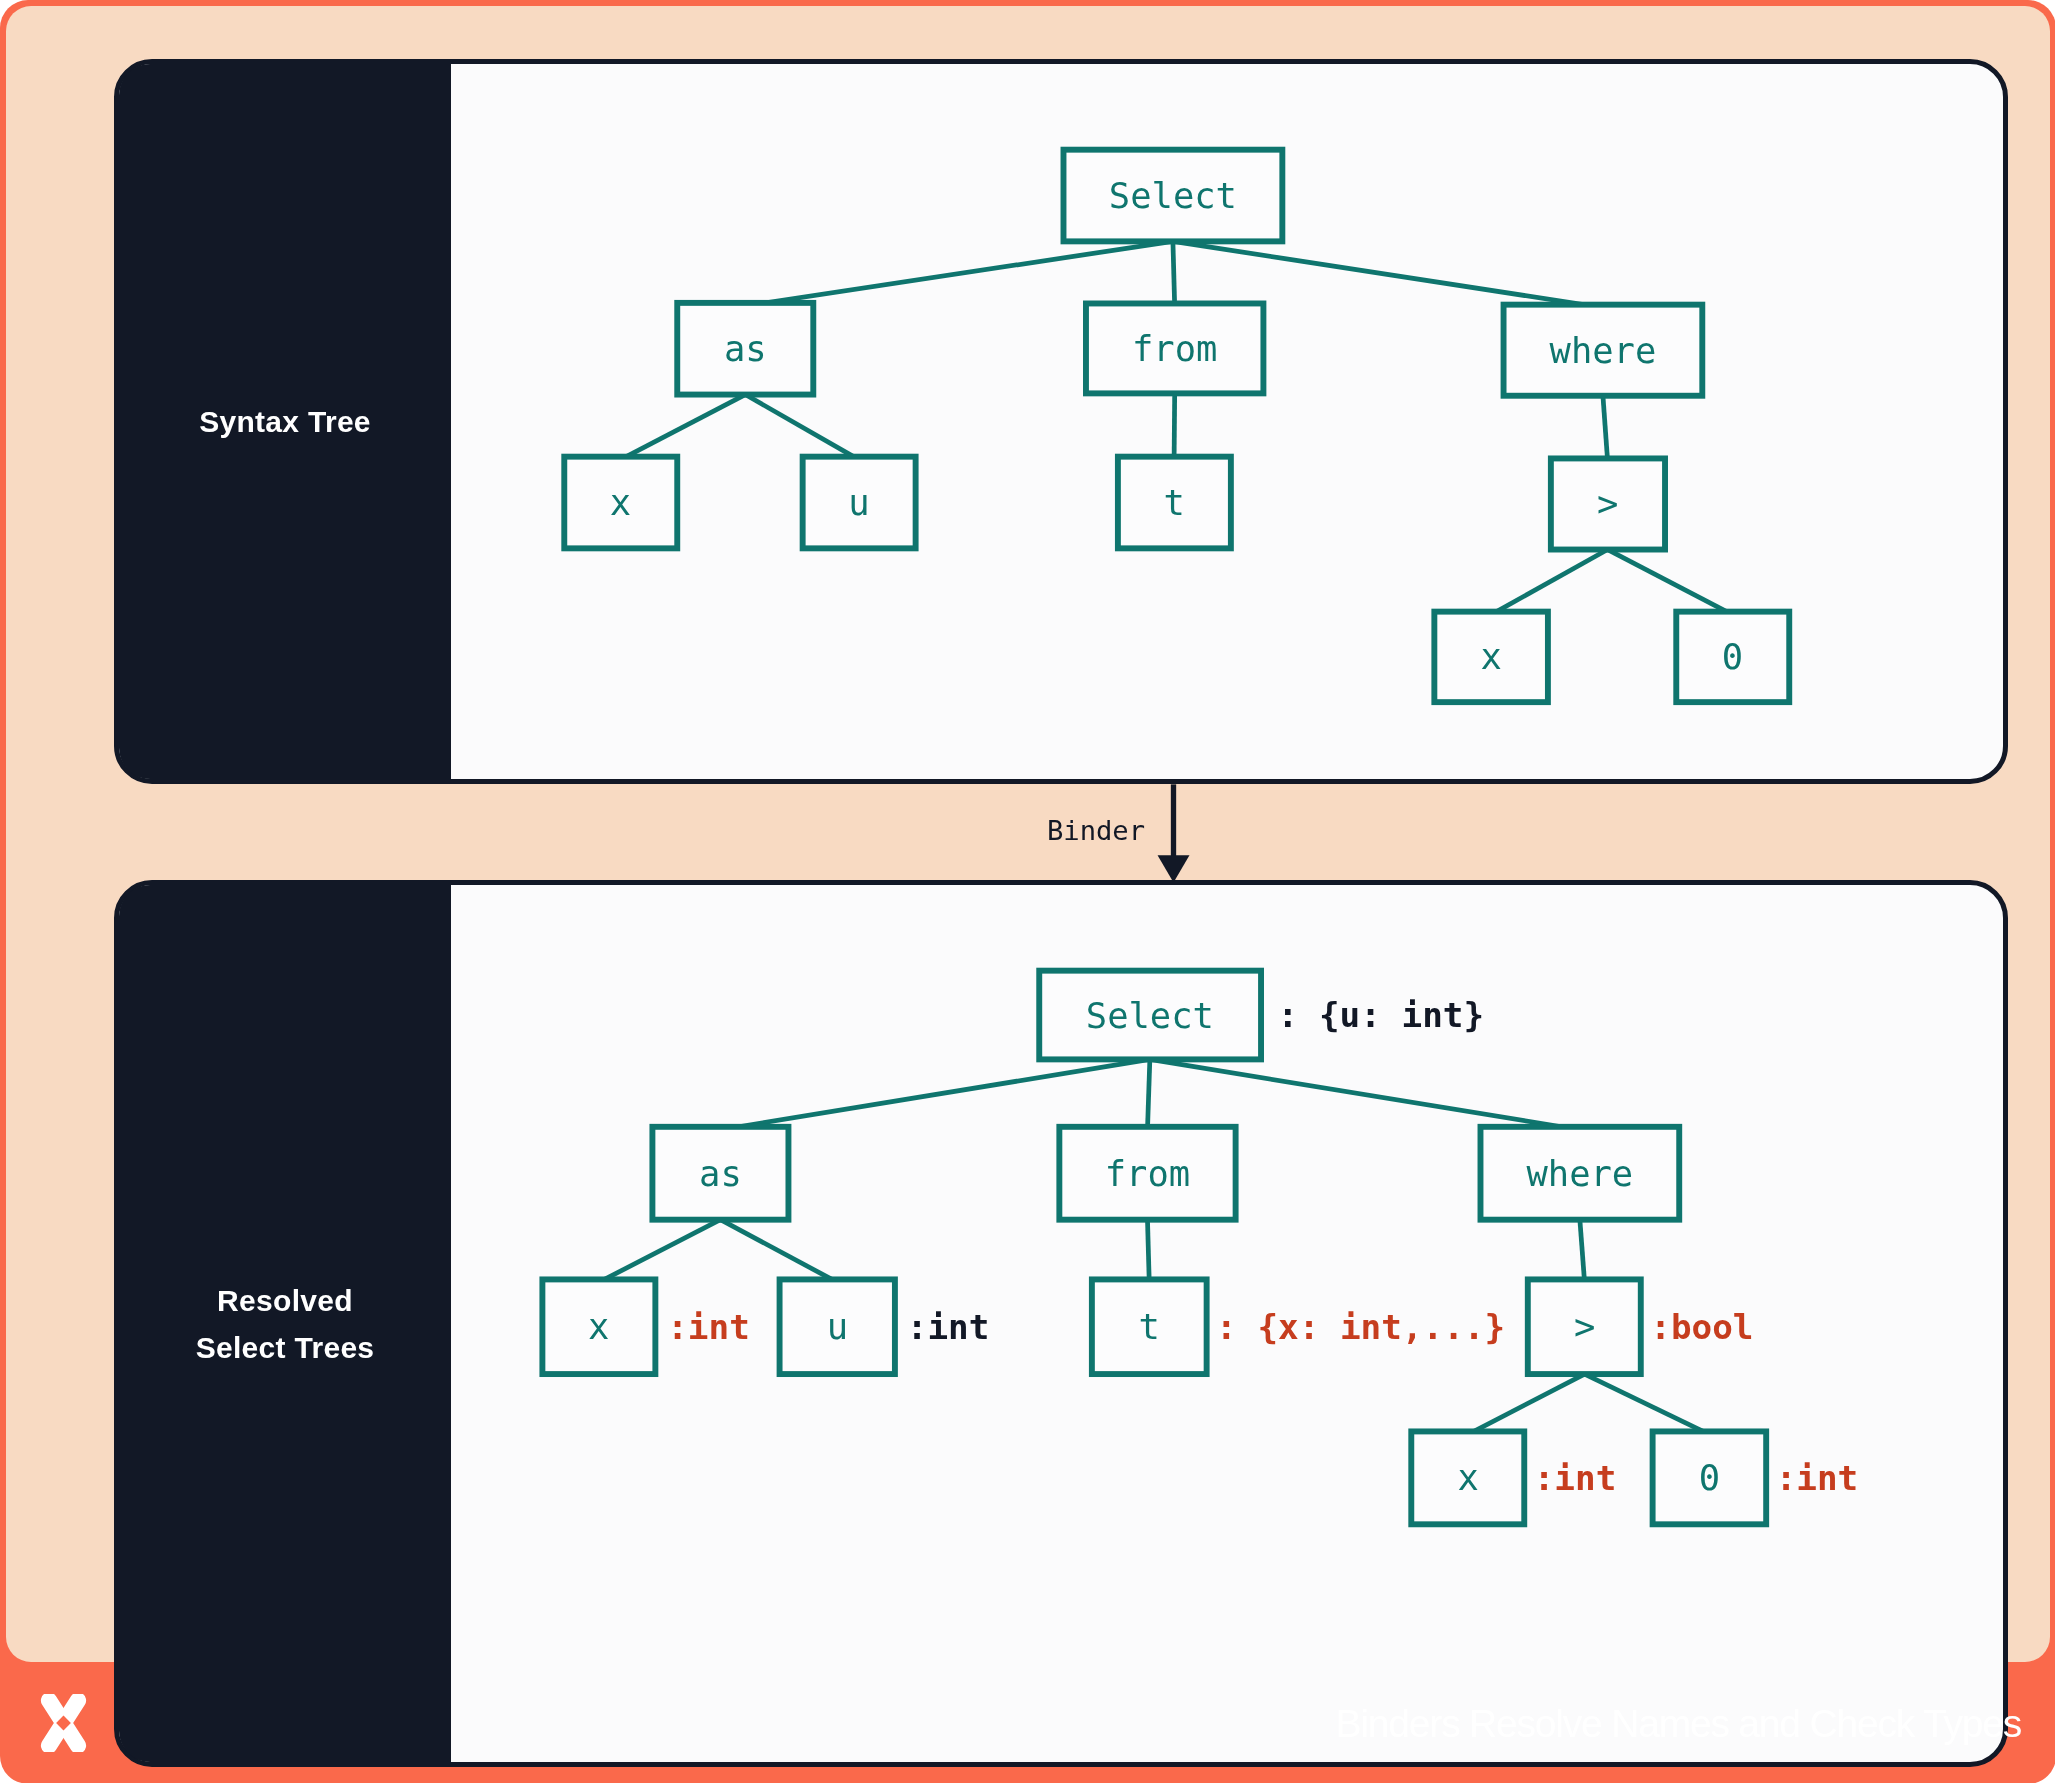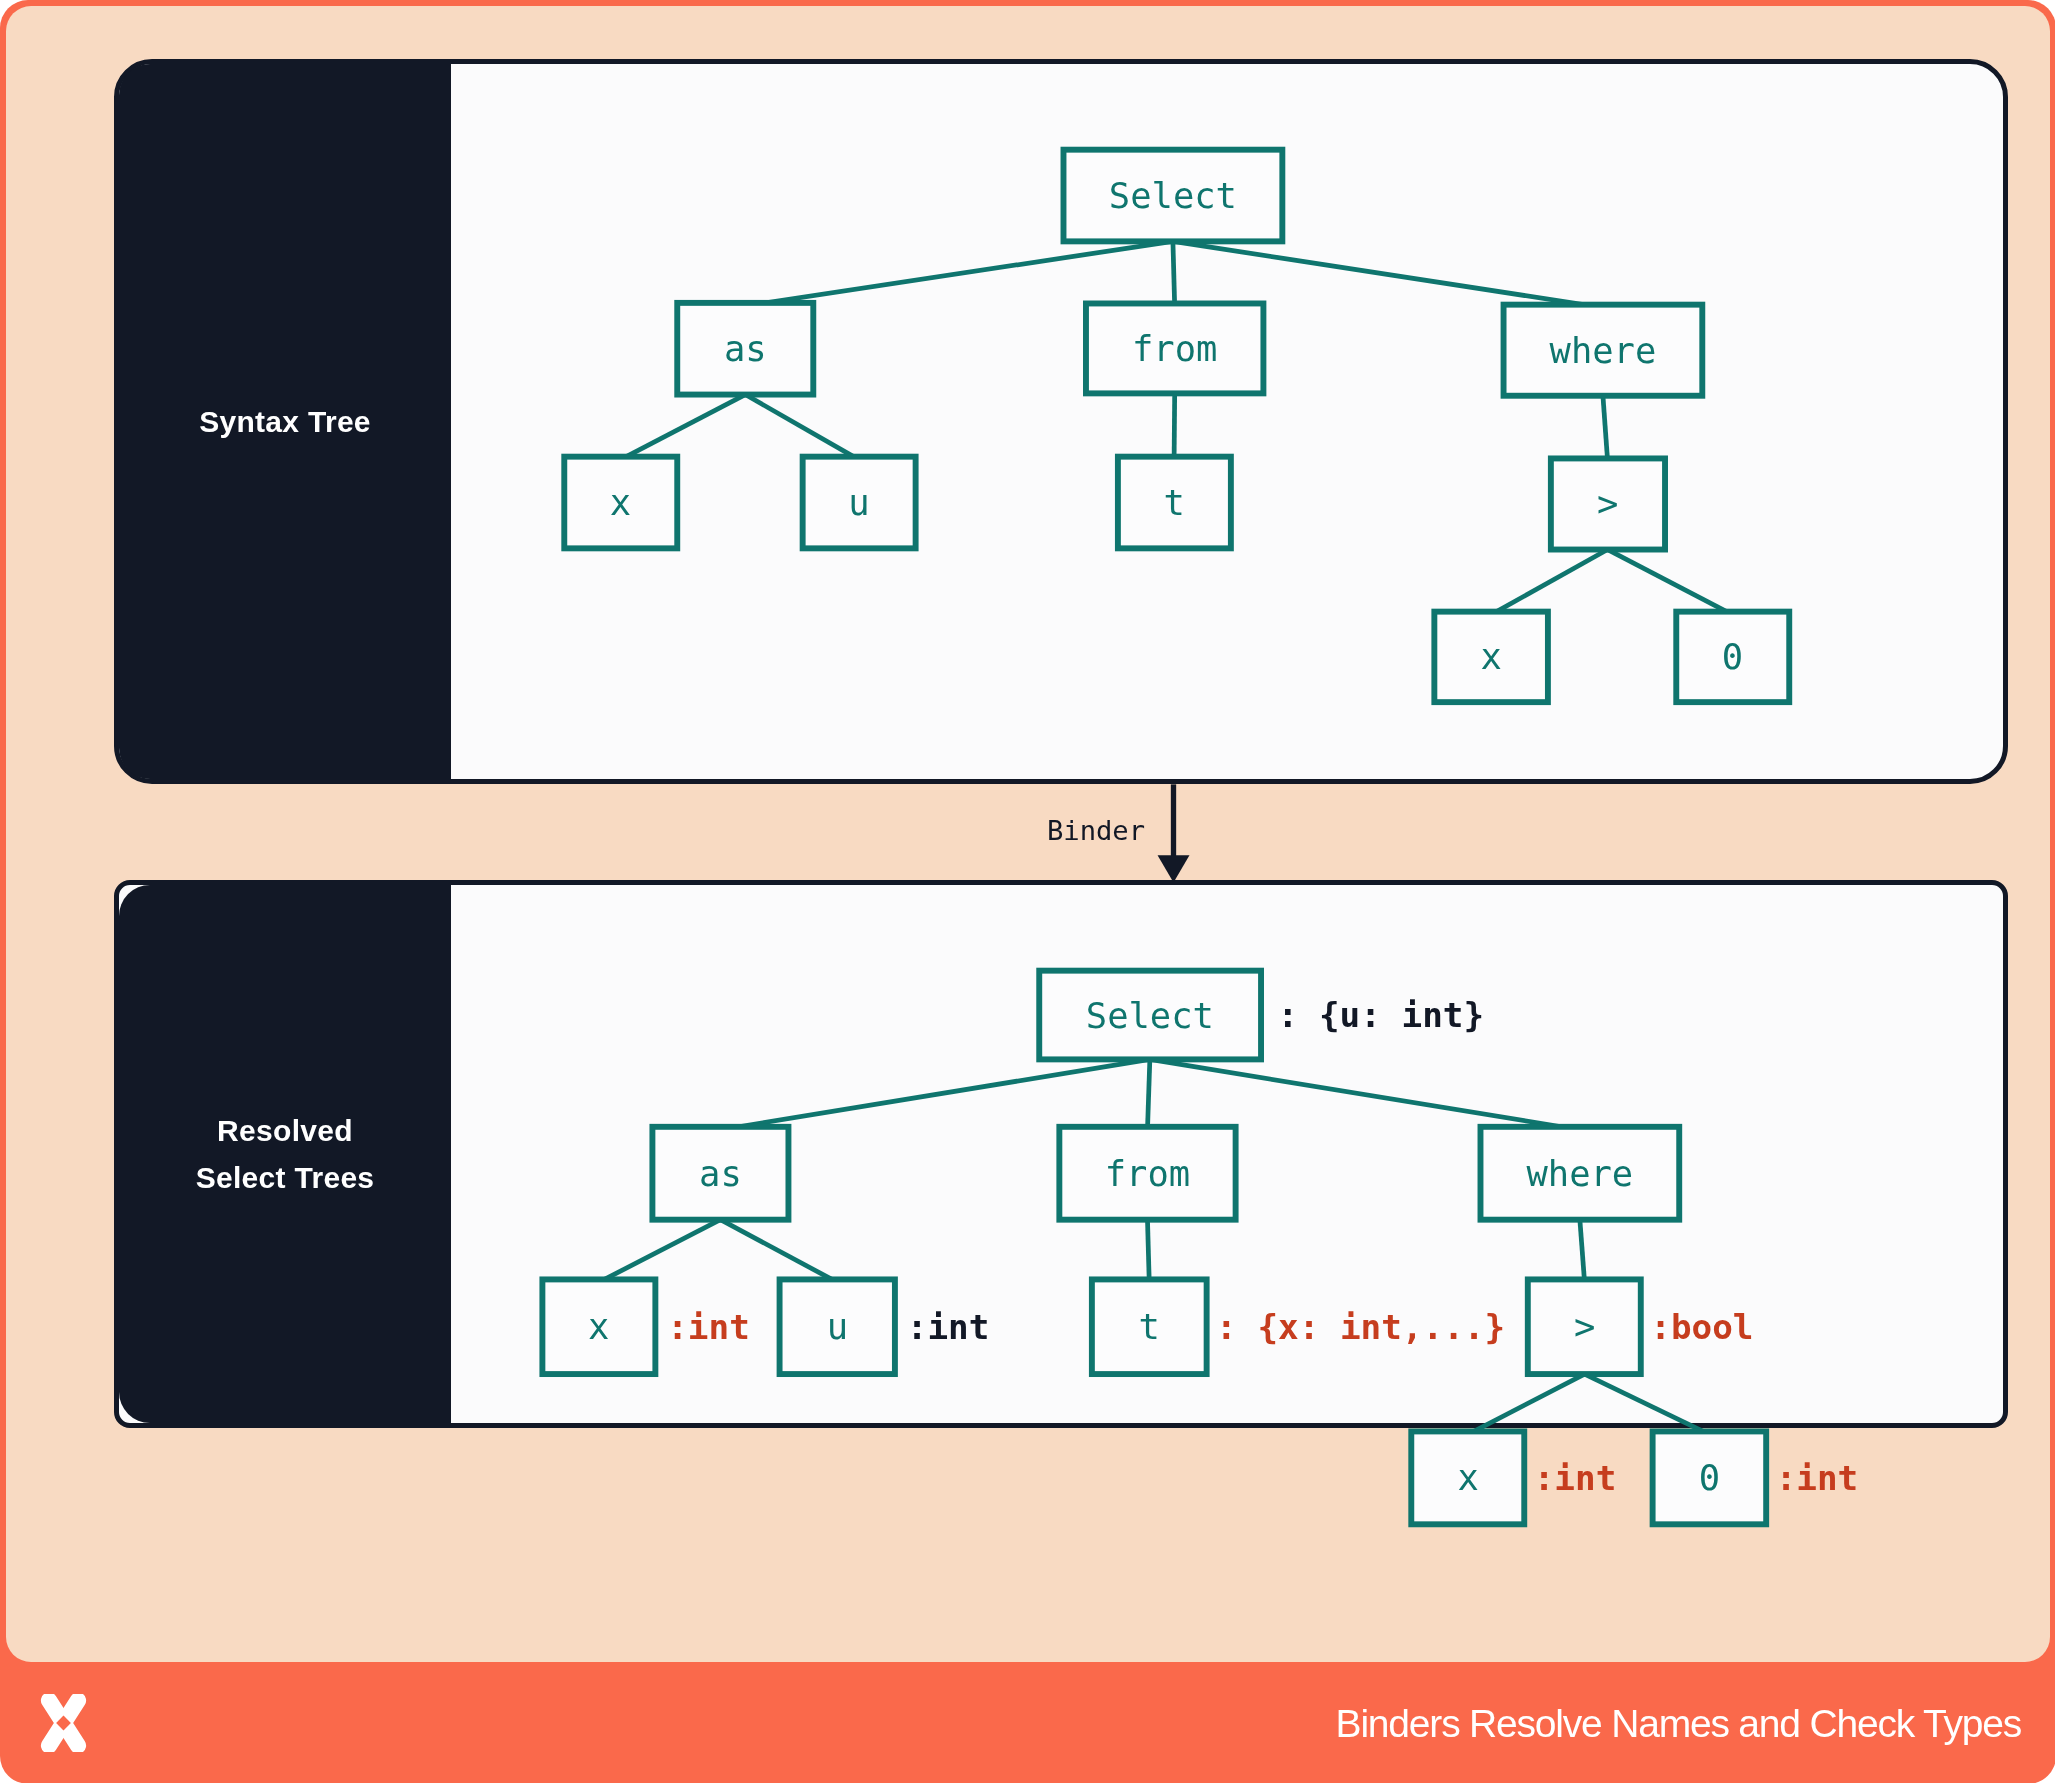--- a/index.html
+++ b/index.html
@@ -7,21 +7,21 @@
     --teal:#0F756E; --red:#C63D1E; --white:#FFFFFF;
   }
   html,body{margin:0;padding:0;background:#ffffff;}
   #root{position:relative;width:2056px;height:1784px;background:var(--frame);
         border-radius:28px;overflow:hidden;font-family:"Liberation Sans",sans-serif;}
   #peach{position:absolute;left:6px;top:6px;width:2044px;height:1656px;
          background:var(--canvas);border-radius:25px;}
   .panel{position:absolute;left:82px;width:1894px;background:var(--panel-bg);
          border:5.3px solid var(--ink);border-radius:38px;box-sizing:border-box;margin-left:32px;}
   #panel-top{top:59px;height:725px;}
-  #panel-bottom{top:880px;height:548px;border-radius:16px;}
+  #panel-bottom{top:880px;height:887px;}
   .sidebar{position:absolute;left:0;top:0;bottom:0;width:332px;background:var(--ink);
            border-radius:31px 0 0 31px;display:flex;flex-direction:column;
            align-items:center;justify-content:center;}
   .sidebar-label{color:var(--white);font-weight:bold;font-size:30px;line-height:47px;
                  letter-spacing:0.3px;text-align:center;white-space:nowrap;}
   #tree-svg{position:absolute;left:0;top:0;width:2056px;height:1784px;pointer-events:none;}
   #tree-svg text{font-family:"DejaVu Sans Mono",monospace;}
   .edge{stroke:var(--teal);stroke-width:8;}
   .node-box{fill:#FCFCFD;stroke:var(--teal);stroke-width:10;}
   .node-label{font-size:60px;fill:var(--teal);text-anchor:middle;dominant-baseline:central;}

